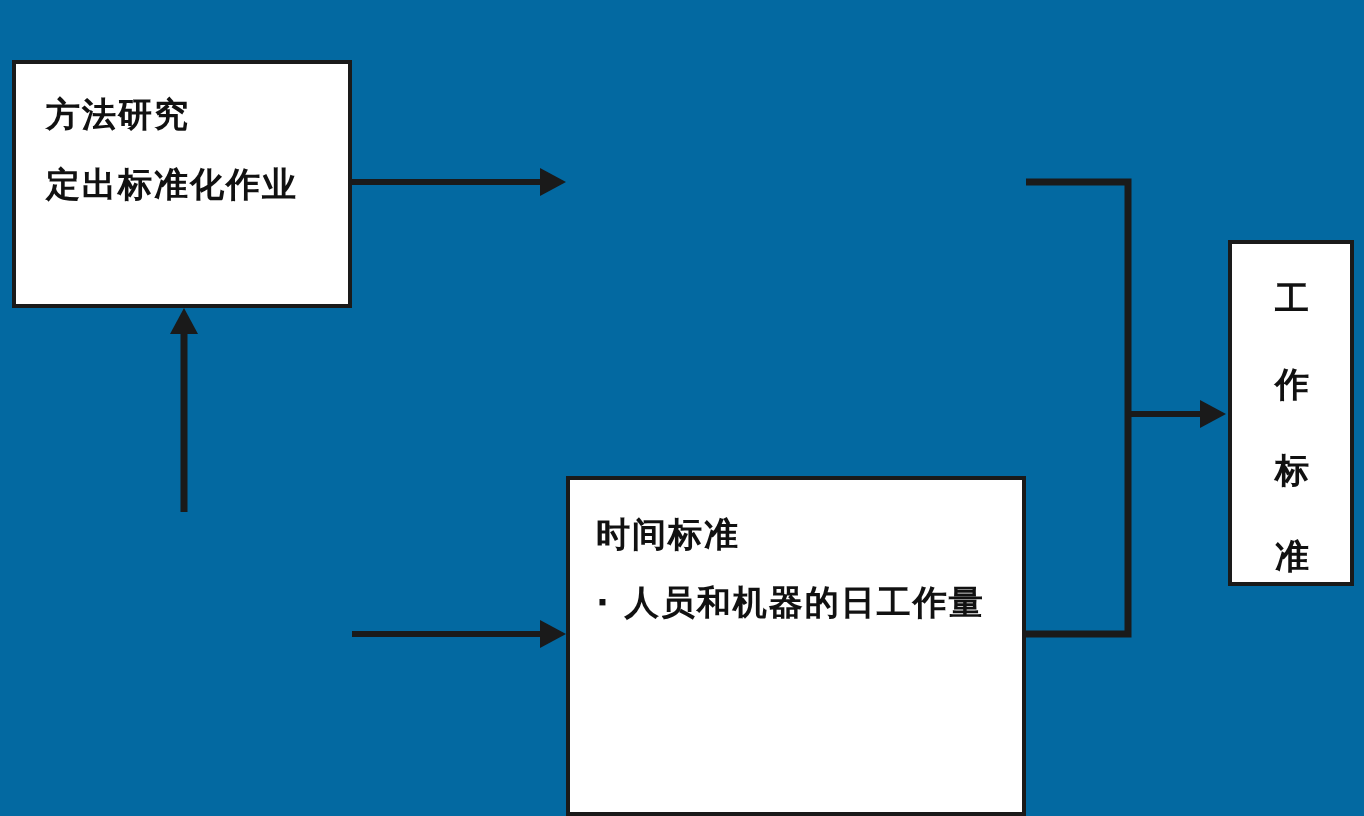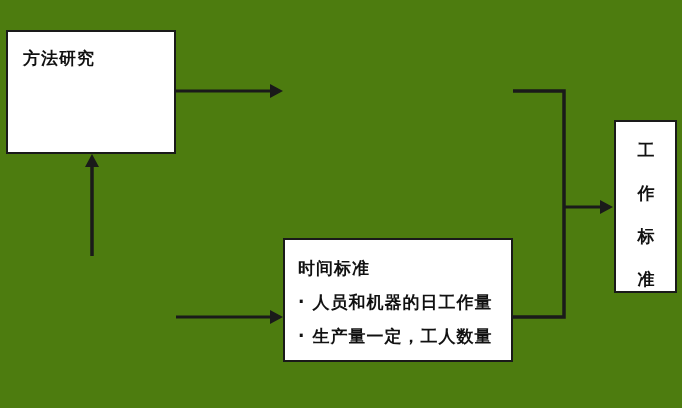--- a/index.html
+++ b/index.html
@@ -4,21 +4,21 @@
 <style>
   html, body {
     margin: 0;
     padding: 0;
     background: #ffffff;
   }
   .canvas {
     position: relative;
     width: 682px;
     height: 408px;
-    background: #4d7c0f;
+    background: #0369a1;
     font-family: "DejaVu Sans", "Liberation Sans", sans-serif;
     color: #111111;
     overflow: hidden;
   }
   .connectors {
     position: absolute;
     left: 0;
     top: 0;
     width: 682px;
     height: 408px;
@@ -50,21 +50,21 @@
   }
   .node-work-measurement .line { line-height: 35px; }
   
   .node-method-standard {
     left: 283px; top: 15px; width: 230px; height: 152px;
     padding: 9px 0 0 13px;
   }
   .node-method-standard .line { line-height: 34px; }
   
   .node-time-standard {
-    left: 283px; top: 238px; width: 230px; height: 124px;
+    left: 283px; top: 238px; width: 230px; height: 170px;
     padding: 11px 0 0 13px;
   }
   .node-time-standard .line { line-height: 34px; }
   
   .node-work-standard {
     left: 614px; top: 120px; width: 63px; height: 173px;
   }
   .vertical-text {
     width: 20px;
     margin: 0 auto;
@@ -101,27 +101,27 @@
     </g>
 
     <g>
       <line x1="564" y1="207" x2="601" y2="207" stroke="#1a1a1a" stroke-width="3"></line>
       <polygon points="613,207 600,200 600,214" fill="#1a1a1a"></polygon>
     </g>
   </svg>
 
   <div class="node node-method-study">
     <div class="line">方法研究</div>
+    <div class="line">定出标准化作业</div>
   </div>
 
 
 
   <div class="node node-time-standard">
     <div class="line">时间标准</div>
     <div class="line">· 人员和机器的日工作量</div>
-    <div class="line">· 生产量一定，工人数量</div>
   </div>
 
   <div class="node node-work-standard">
     <div class="vertical-text">工作标准</div>
   </div>
 
 </div>
 
 </body></html>

